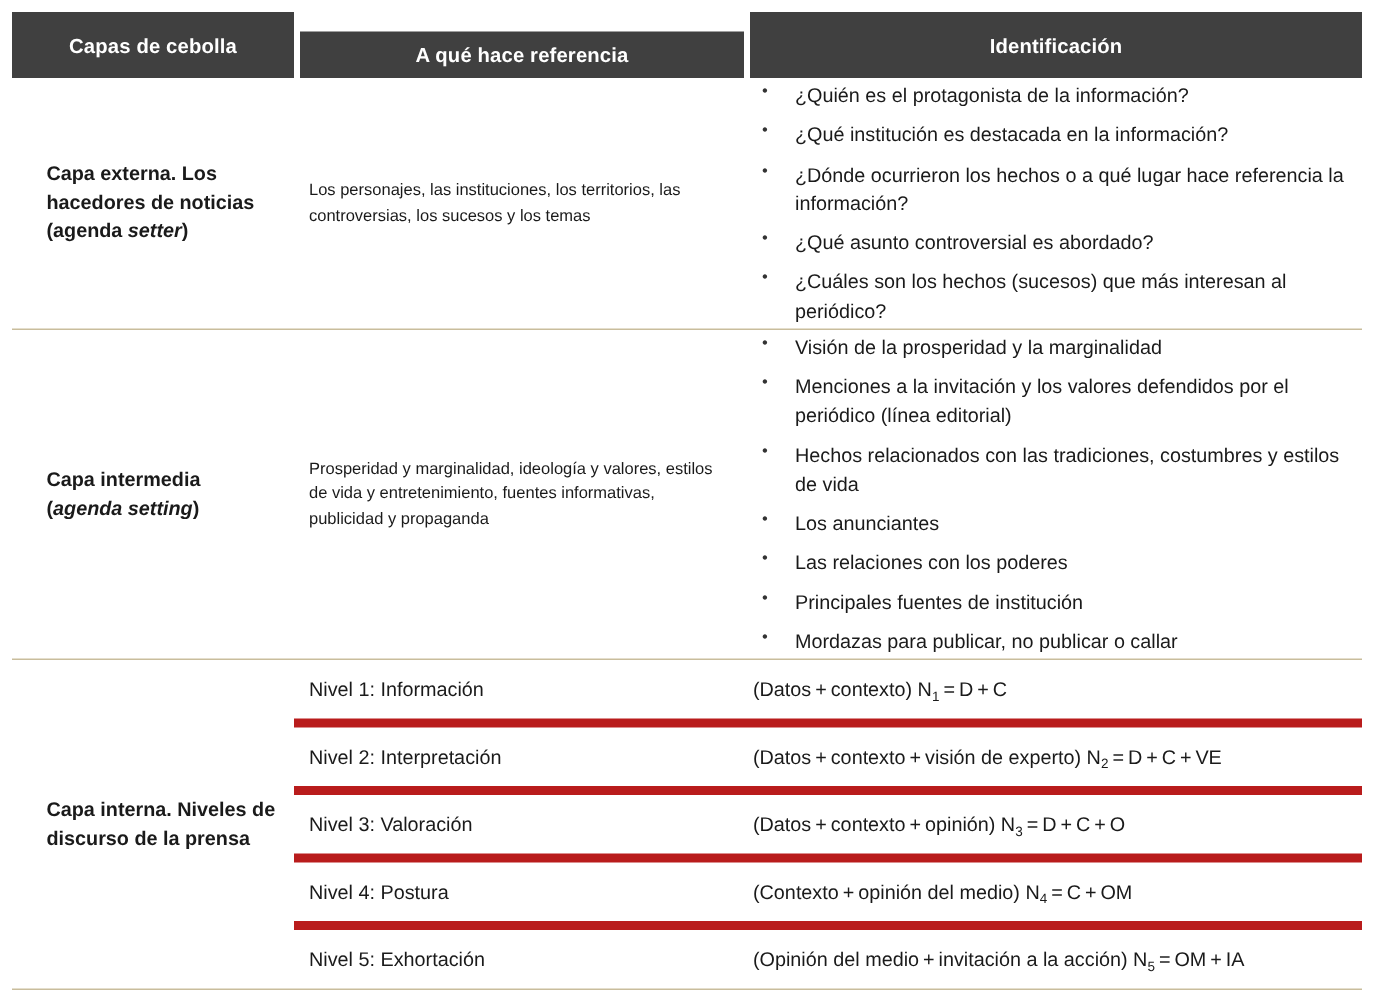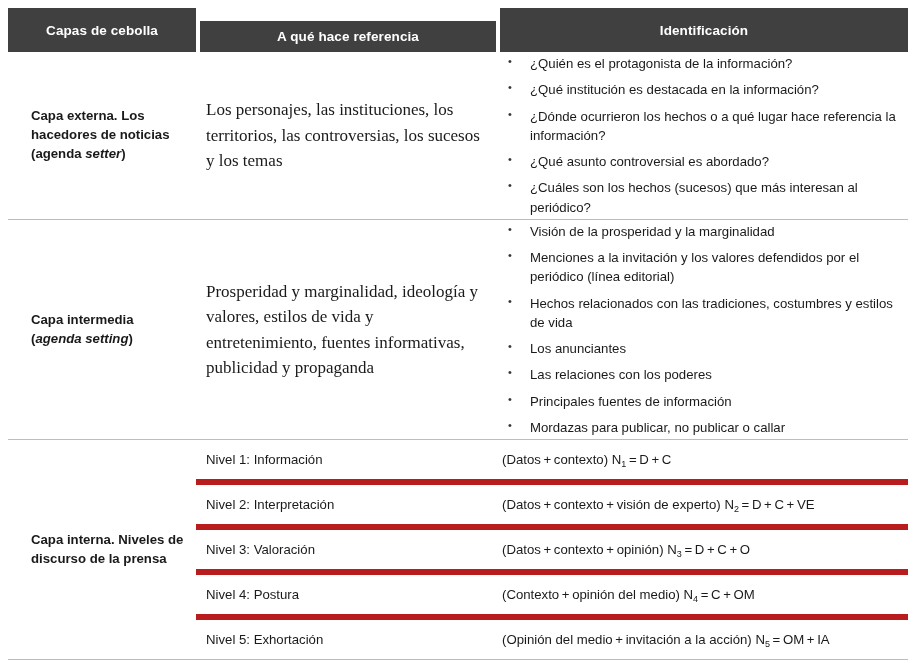--- a/index.html
+++ b/index.html
@@ -71,23 +71,22 @@
 
   .col-2 {
     width: 300px;
     flex: none;
     display: flex;
     align-items: center;
     box-sizing: border-box;
     padding: 0 14px 0 10px;
   }
   .col-2 .para {
-    font-size: 17px;
+    font-size: 11px;
     line-height: 1.5;
-    font-family: Liberation Serif, serif;
   }
 
   .col-3 {
     flex: 1;
     display: flex;
     align-items: center;
     box-sizing: border-box;
     padding: 0 10px 0 6px;
   }
 
@@ -195,21 +194,21 @@
     <div class="col-2">
       <div class="para">Prosperidad y marginalidad, ideología y valores, estilos de vida y entretenimiento, fuentes informativas, publicidad y propaganda</div>
     </div>
     <div class="col-3">
       <ul class="bullets">
         <li>Visión de la prosperidad y la marginalidad</li>
         <li>Menciones a la invitación y los valores defendidos por el periódico (línea editorial)</li>
         <li>Hechos relacionados con las tradiciones, costumbres y estilos de vida</li>
         <li>Los anunciantes</li>
         <li>Las relaciones con los poderes</li>
-        <li>Principales fuentes de información</li>
+        <li>Principales fuentes de institución</li>
         <li>Mordazas para publicar, no publicar o callar</li>
       </ul>
     </div>
   </div>
 
   <div class="section sec-3">
     <div class="col-1">
       <div class="label">Capa interna. Niveles de discurso de la prensa</div>
     </div>
     <div class="subtable">

